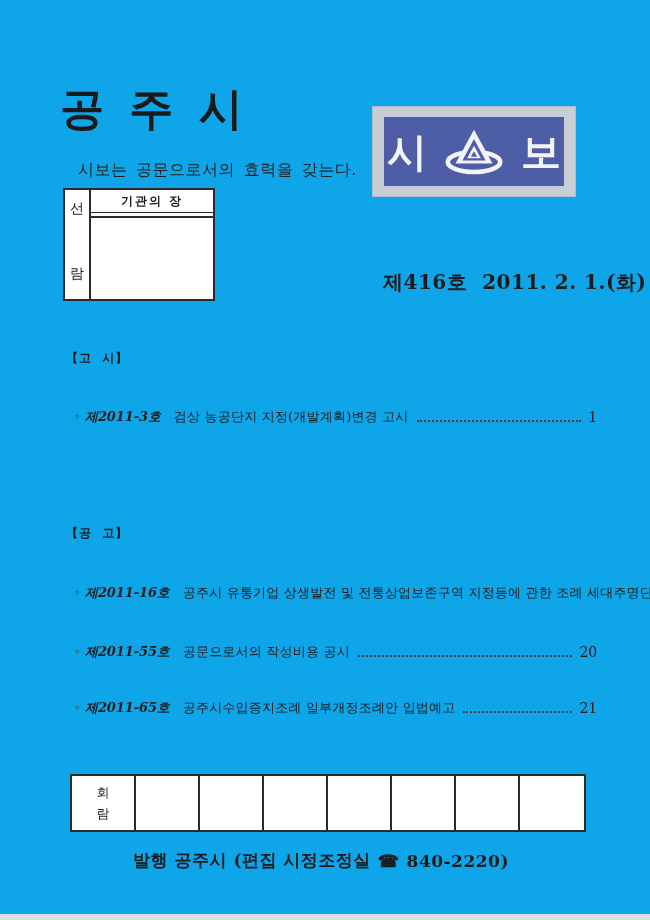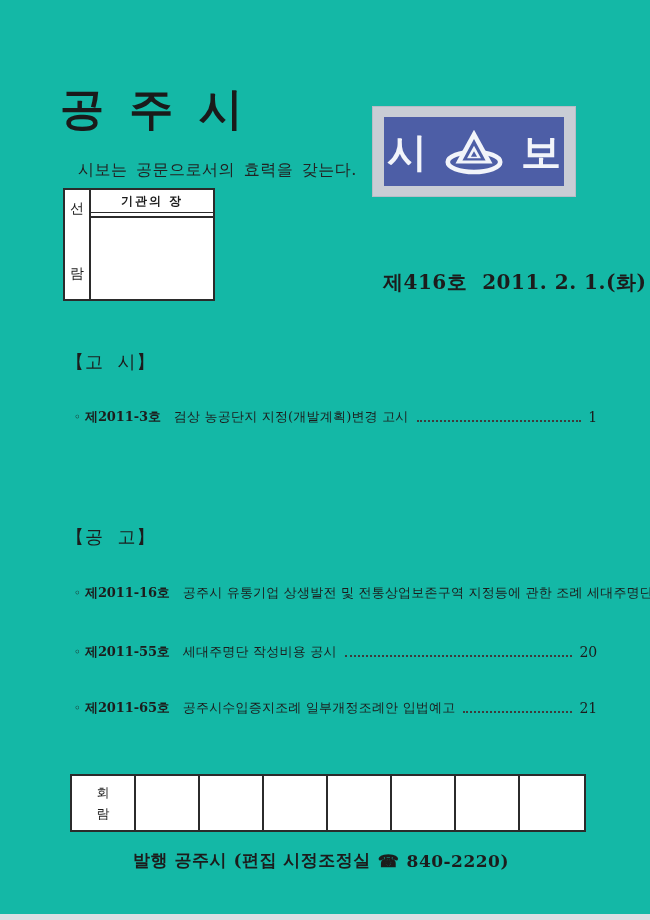--- a/index.html
+++ b/index.html
@@ -4,21 +4,21 @@
 <style>
   html,body{margin:0;padding:0;}
   body{
     font-family:"DejaVu Serif","Liberation Serif",serif;
     background:#ffffff;
     color:#1c1c1c;
   }
   .page{
     position:relative;
     width:650px;height:920px;
-    background:#14b8a6;
+    background:#0ea5e9;
     overflow:hidden;
   }
 
   
   .doc-title{
     position:absolute;left:60px;top:80px;
     font-size:44px;font-weight:600;letter-spacing:5px;
     color:#1a1a1a;white-space:pre;
   }
   .doc-subtitle{
@@ -69,33 +69,33 @@
 
   
   .issue-line{
     position:absolute;left:383px;top:240px;
     font-size:20px;font-weight:600;letter-spacing:0.5px;white-space:pre;margin-top:29px;
   }
 
   
   .sec-heading{
     position:absolute;left:66px;
-    font-size:18px;font-weight:400;white-space:pre;letter-spacing:1px;
+    font-size:12px;font-weight:700;white-space:pre;letter-spacing:1px;
   }
   .sec-gosi{top:350px;}
   .sec-gonggo{top:525px;}
 
   
   .toc-row{
     position:absolute;left:74px;width:523px;height:22px;
     display:flex;align-items:center;
     font-size:13px;letter-spacing:-0.1px;
   }
   .toc-row .bullet{font-size:12px;margin-right:4px;}
-  .toc-row .num{font-weight:600;margin-right:13px;white-space:nowrap;}
+  .toc-row .num{font-weight:600;margin-right:13px;white-space:nowrap;font-style:italic;}
   .toc-row .ttl{white-space:nowrap;letter-spacing:0.2px;}
   .toc-row .leader{
     flex:1;min-width:14px;height:0;
     border-bottom:2px dotted #3c3c3c;
     margin:8px 7px 0 8px;align-self:center;
   }
   .toc-row .pg{font-size:14px;white-space:nowrap;}
   .row-1{top:406px;}
   .row-2{top:582px;}
   .row-3{top:641px;}
@@ -181,21 +181,21 @@
     <span class="bullet">◦</span>
     <span class="num">제2011-16호</span>
     <span class="ttl">공주시 유통기업 상생발전 및 전통상업보존구역 지정등에 관한 조례 세대주명단</span>
     <span class="leader"></span>
 
   </div>
 
   <div class="toc-row row-3">
     <span class="bullet">◦</span>
     <span class="num">제2011-55호</span>
-    <span class="ttl">세대주명단 작성비용 공시</span>
+    <span class="ttl">공문으로서의 작성비용 공시</span>
     <span class="leader"></span>
     <span class="pg">20</span>
   </div>
 
   <div class="toc-row row-4">
     <span class="bullet">◦</span>
     <span class="num">제2011-65호</span>
     <span class="ttl">공주시수입증지조례 일부개정조례안 입법예고</span>
     <span class="leader"></span>
     <span class="pg">21</span>

